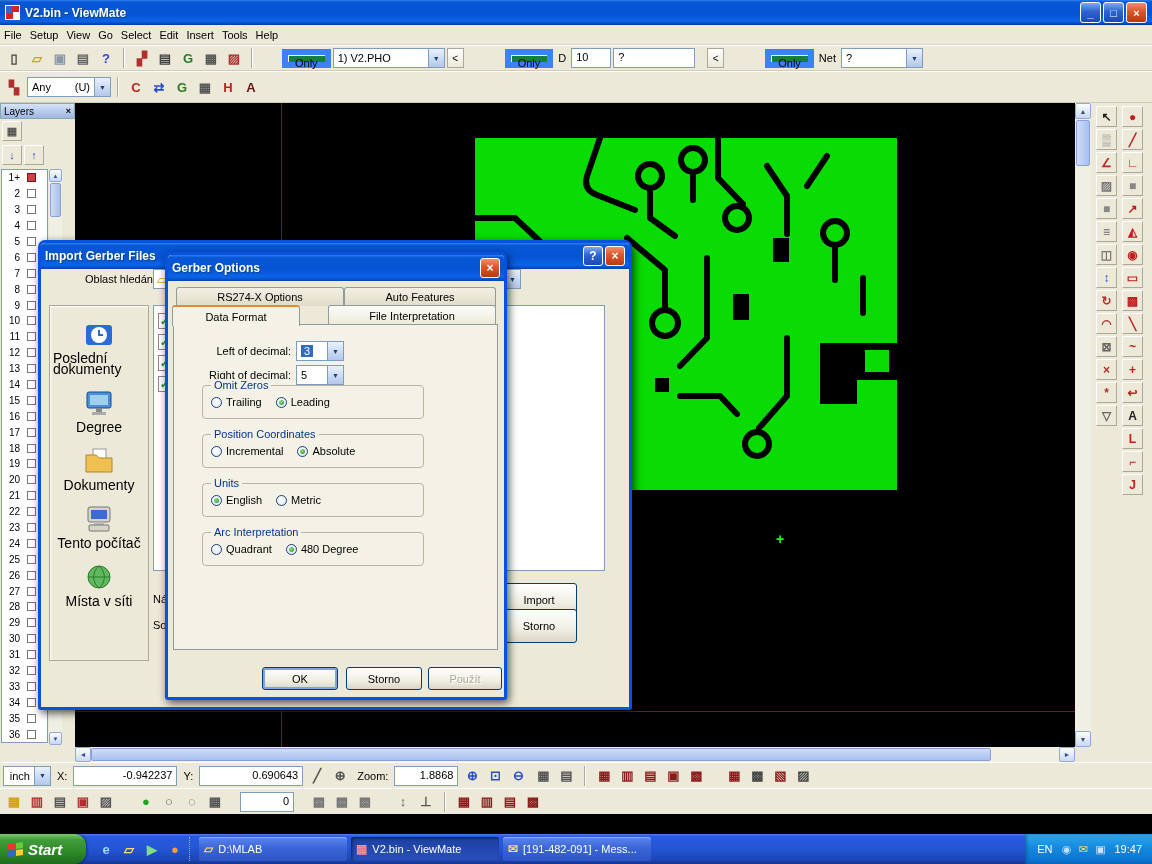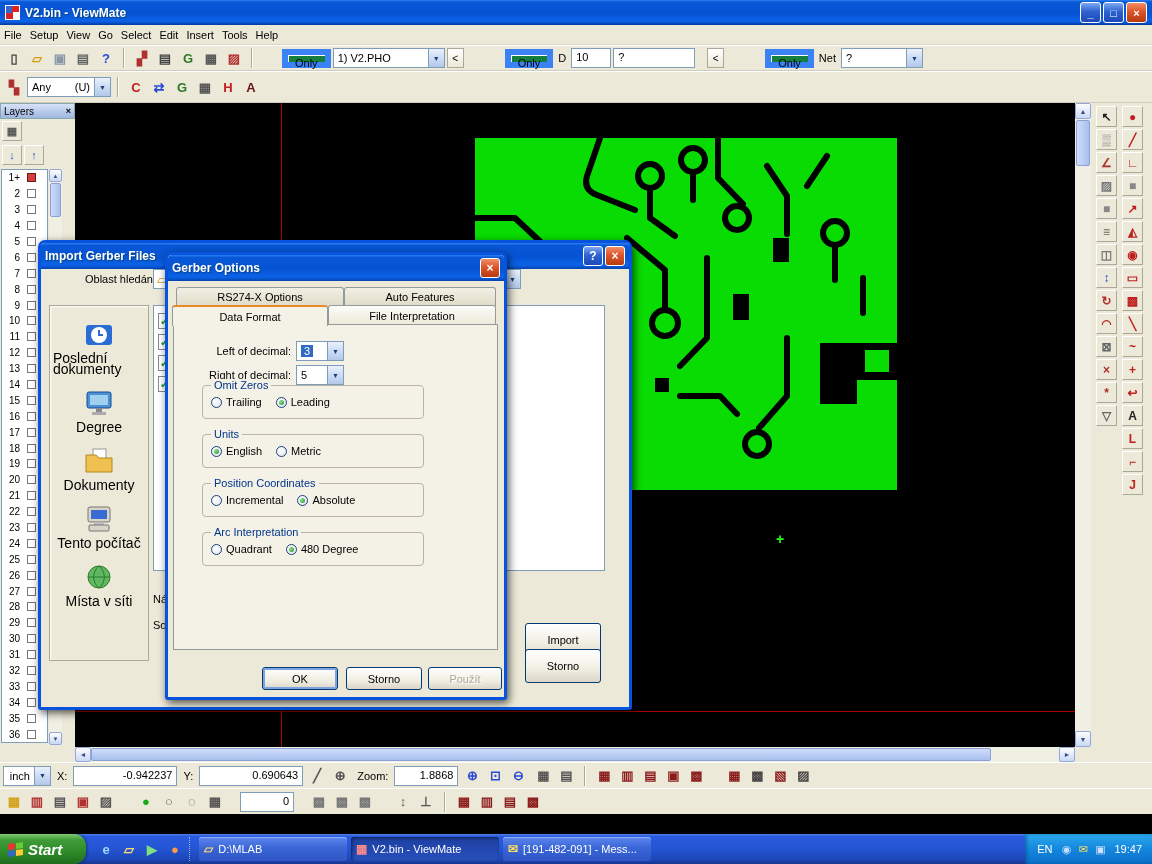--- a/index.html
+++ b/index.html
@@ -139,21 +139,21 @@
     border:1px solid #aca899;box-shadow:inset 1px 1px 2px #fff;display:flex;flex-direction:column;align-items:center;}
   .place-item{margin-top:13px;display:flex;flex-direction:column;align-items:center;gap:2px;width:92px;}
   .place-label{font-size:14px;line-height:11px;}
   #file-list{position:absolute;left:112px;top:62px;width:452px;height:266px;background:#fff;
     border:1px solid #7f9db9;padding:4px 0 0 4px;}
   .file-item{height:21px;display:flex;align-items:center;}
   .file-page{position:relative;width:13px;height:16px;background:#fff;border:1px solid #888;}
   .file-check{position:absolute;left:1px;top:1px;color:#1a9a1a;font-size:11px;font-weight:bold;line-height:12px;}
   #filename-label{position:absolute;left:112px;top:350px;}
   #filetype-label{position:absolute;left:112px;top:376px;}
-  .dlg-side-btn{position:absolute;left:484px;width:76px;height:34px;margin-top:40px;}
+  .dlg-side-btn{position:absolute;left:460px;width:76px;height:34px;}
   .xp-btn{display:flex;align-items:center;justify-content:center;border:1px solid #003c74;border-radius:3px;
     background:linear-gradient(180deg,#fff,#f0eee2 60%,#dcd5c8);font-size:11px;}
   .xp-btn.default{box-shadow:0 0 0 2px #7da4e0 inset;}
   .xp-btn.disabled{color:#aca899;text-shadow:1px 1px 0 #fff;}
 
   #gerber-dialog{left:165px;top:252px;width:342px;height:448px;z-index:50;}
   .tab{position:absolute;display:flex;align-items:center;justify-content:center;
     border:1px solid #919b9c;border-bottom:none;border-radius:3px 3px 0 0;
     background:linear-gradient(180deg,#fcfcf9,#ece9d8);}
   .tab.back-row{background:linear-gradient(180deg,#f2f0e4,#e0dcc8);}
@@ -921,21 +921,21 @@
 
   <div id="gerber-dialog" class="dialog">
     <div class="dlg-titlebar">
       <span class="dlg-title">Gerber Options</span>
       <span class="dlg-btns">
         <span class="dlg-btn close">×</span>
       </span>
     </div>
     <div class="tab back-row" style="left:8px;top:32px;width:168px;height:19px;">RS274-X Options</div>
     <div class="tab back-row" style="left:176px;top:32px;width:152px;height:19px;">Auto Features</div>
-    <div class="tab active" style="left:4px;top:50px;width:156px;height:20px;text-align:right;">Data Format</div>
+    <div class="tab active" style="left:4px;top:50px;width:128px;height:20px;text-align:right;">Data Format</div>
     <div class="tab" style="left:160px;top:50px;width:168px;height:20px;">File Interpretation</div>
     <div id="tab-pane">
       <div class="decimal-row" style="left:0;top:16px;">
         <span class="decimal-label">Left of decimal:</span>
         <span class="combo num-combo">
           <span class="cval"><span class="cval-sel">3</span></span>
           <span class="arrowbtn">▼</span>
         </span>
       </div>
       <div class="decimal-row" style="left:0;top:40px;">
@@ -953,42 +953,42 @@
                 <div class="rdot"></div>
                 <div class="rlabel">Trailing</div>
               </div>
               <div class="radio">
                 <div class="rdot sel"></div>
                 <div class="rlabel">Leading</div>
               </div>
             </div>
           </div>
           <div class="groupbox">
+            <div class="grouplabel">Position Coordinates</div>
+            <div class="radiorow">
+              <div class="radio">
+                <div class="rdot"></div>
+                <div class="rlabel">Incremental</div>
+              </div>
+              <div class="radio">
+                <div class="rdot sel"></div>
+                <div class="rlabel">Absolute</div>
+              </div>
+            </div>
+          </div>
+          <div class="groupbox">
             <div class="grouplabel">Units</div>
             <div class="radiorow">
               <div class="radio">
                 <div class="rdot sel"></div>
                 <div class="rlabel">English</div>
               </div>
               <div class="radio">
                 <div class="rdot"></div>
                 <div class="rlabel">Metric</div>
-              </div>
-            </div>
-          </div>
-          <div class="groupbox">
-            <div class="grouplabel">Position Coordinates</div>
-            <div class="radiorow">
-              <div class="radio">
-                <div class="rdot"></div>
-                <div class="rlabel">Incremental</div>
-              </div>
-              <div class="radio">
-                <div class="rdot sel"></div>
-                <div class="rlabel">Absolute</div>
               </div>
             </div>
           </div>
           <div class="groupbox">
             <div class="grouplabel">Arc Interpretation</div>
             <div class="radiorow">
               <div class="radio">
                 <div class="rdot"></div>
                 <div class="rlabel">Quadrant</div>
               </div>

